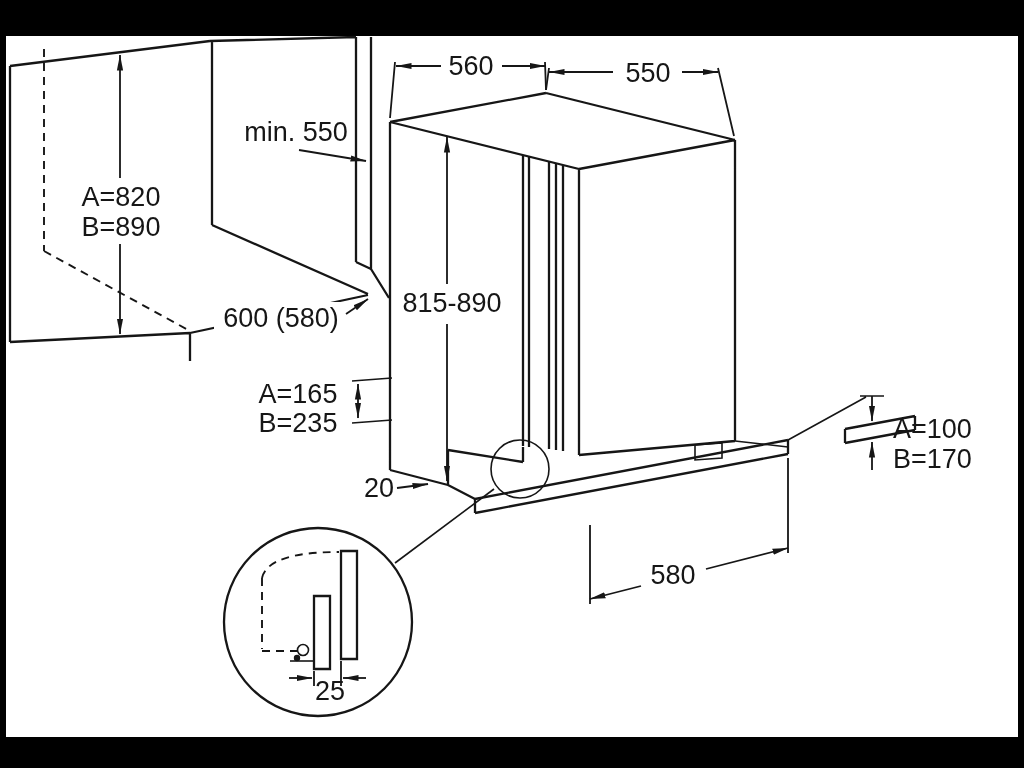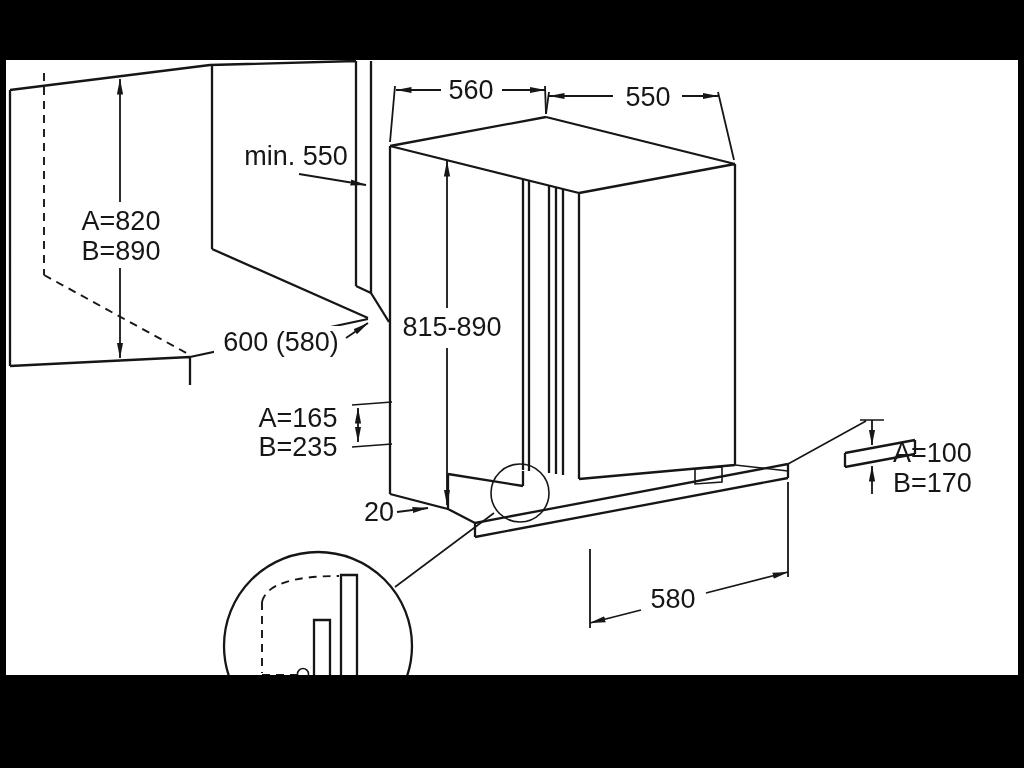--- a/index.html
+++ b/index.html
@@ -1,18 +1,18 @@
 <!DOCTYPE html>
 <html style="--color-ink: #161616; --color-paper: #ffffff; --color-frame: #000000;"><head>
 <meta charset="utf-8">
 <title>Installation Diagram</title>
 <style>
   :root { --color-ink:#161616; --color-paper:#ffffff; --color-frame:#000000; }
   html,body { margin:0; padding:0; background:#000; }
-  .stage { position:relative; width:1024px; height:651px; background:var(--color-frame,#000); overflow:hidden;margin-top:24px; }
+  .stage { position:relative; width:1024px; height:768px; background:var(--color-frame,#000); overflow:hidden; }
   svg { display:block; }
   svg text {
     font-family:"Liberation Sans","DejaVu Sans",sans-serif;
     font-size:27px; fill:var(--color-ink,#161616);
   }
   .ln   { stroke:var(--color-ink,#161616); stroke-width:2.3; fill:none; }
   .thin { stroke:var(--color-ink,#161616); stroke-width:1.6; fill:none; }
   .dim  { stroke:var(--color-ink,#161616); stroke-width:1.8; fill:none; }
   .dash { stroke:var(--color-ink,#161616); stroke-width:1.9; fill:none; stroke-dasharray:8 6; }
   .paper { fill:var(--color-paper,#fff); }

